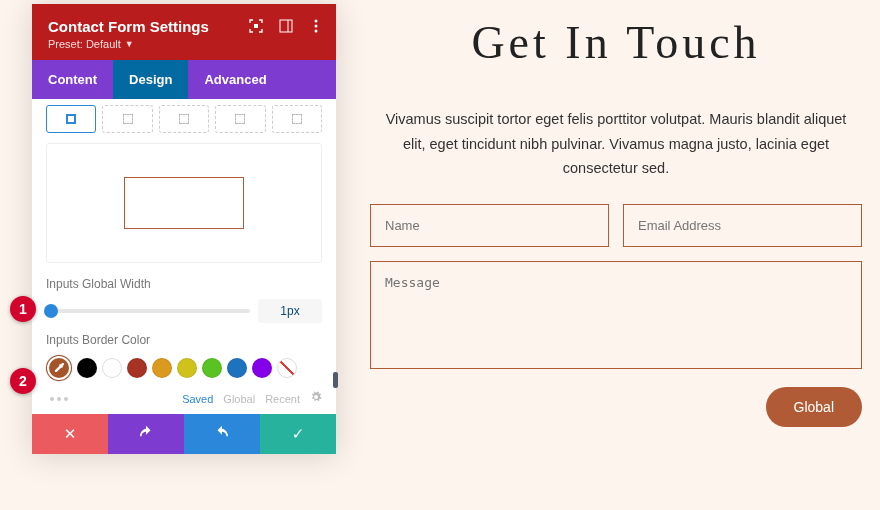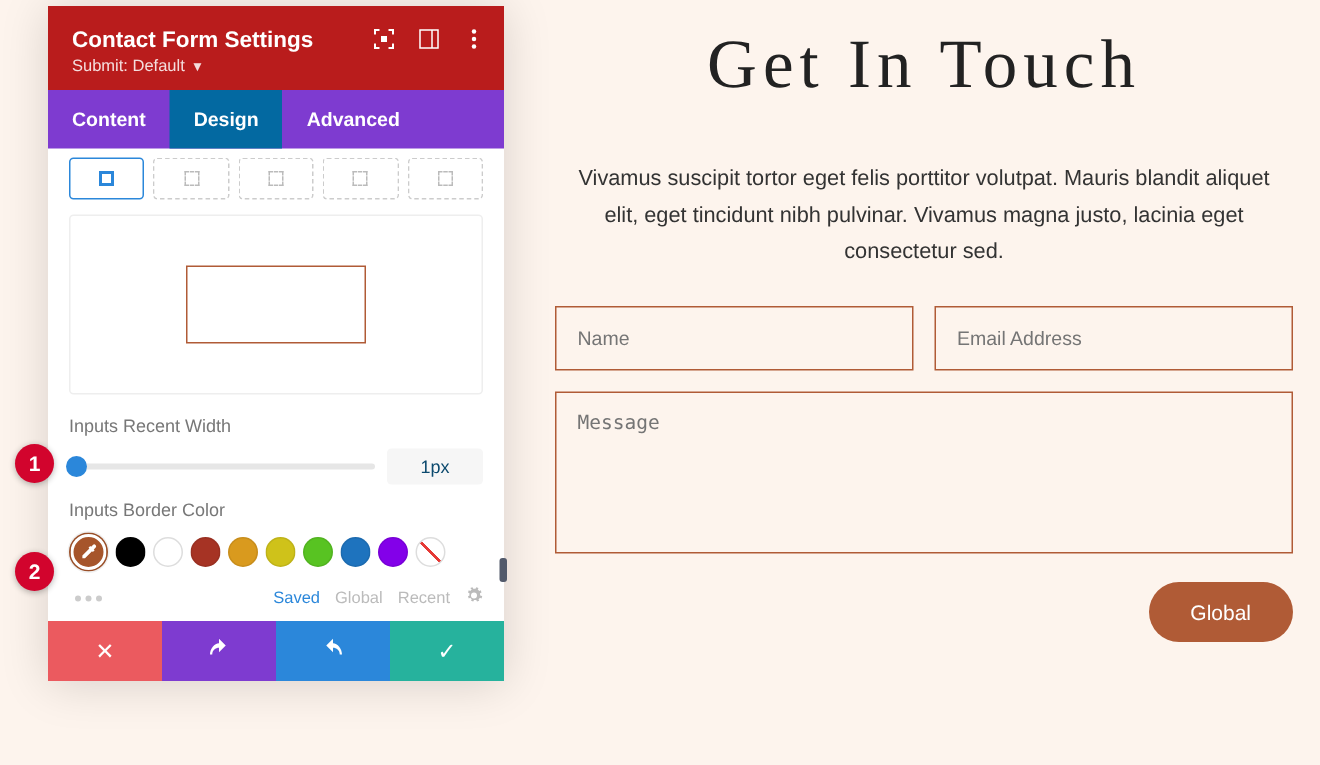--- a/index.html
+++ b/index.html
@@ -194,21 +194,21 @@
 </style>
 </head>
 <body>
 
 <div class="layout">
   <div class="left-col">
     <div class="panel">
       <div class="panel-header">
         <div class="panel-title">Contact Form Settings</div>
         <div class="panel-preset">
-          <span>Submit: Default</span>
+          <span>Preset: Default</span>
           <span class="panel-preset-caret">▼</span>
         </div>
         <div class="header-icons">
           <span>
             <svg width="14" height="14" viewBox="0 0 14 14">
                 <rect x="5" y="5" width="4" height="4" fill="#fff"></rect>
                 <path d="M1 4V1h3M13 4V1h-3M1 10v3h3M13 10v3h-3" stroke="#fff" stroke-width="1.3" fill="none"></path>
               </svg>
           </span>
           <span>
@@ -246,21 +246,21 @@
               <span class="sq"></span>
             </div>
           <div class="spacing-box">
               <span class="sq"></span>
             </div>
         </div>
         <div class="preview-pane">
           <div class="preview-rect"></div>
         </div>
 
-        <div class="field-label">Inputs Recent Width</div>
+        <div class="field-label">Inputs Global Width</div>
         <div class="slider-row">
           <div class="slider-track">
             <div class="slider-thumb"></div>
           </div>
           <div class="slider-val">1px</div>
         </div>
 
         <div class="field-label">Inputs Border Color</div>
         <div class="swatches">
           <div class="swatch selected" style="background:#a6552b">

